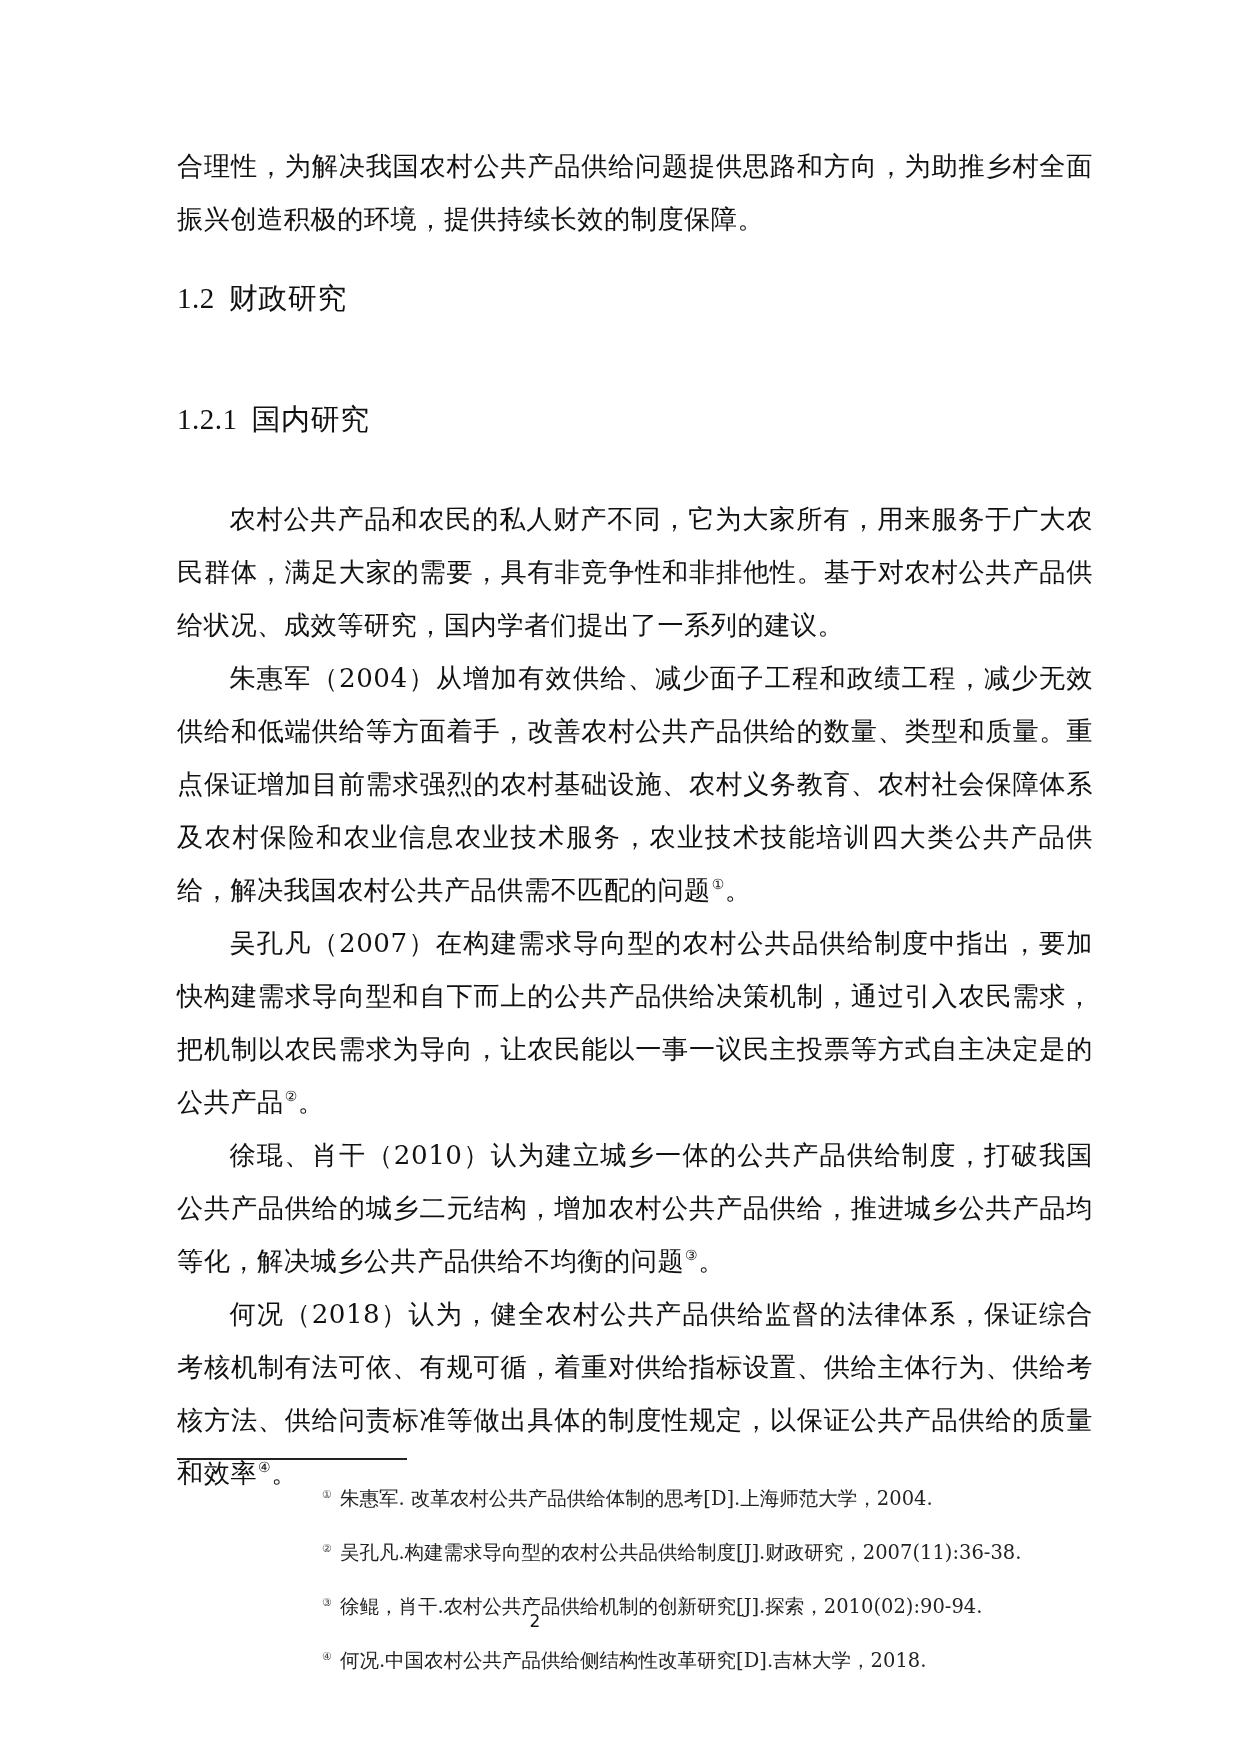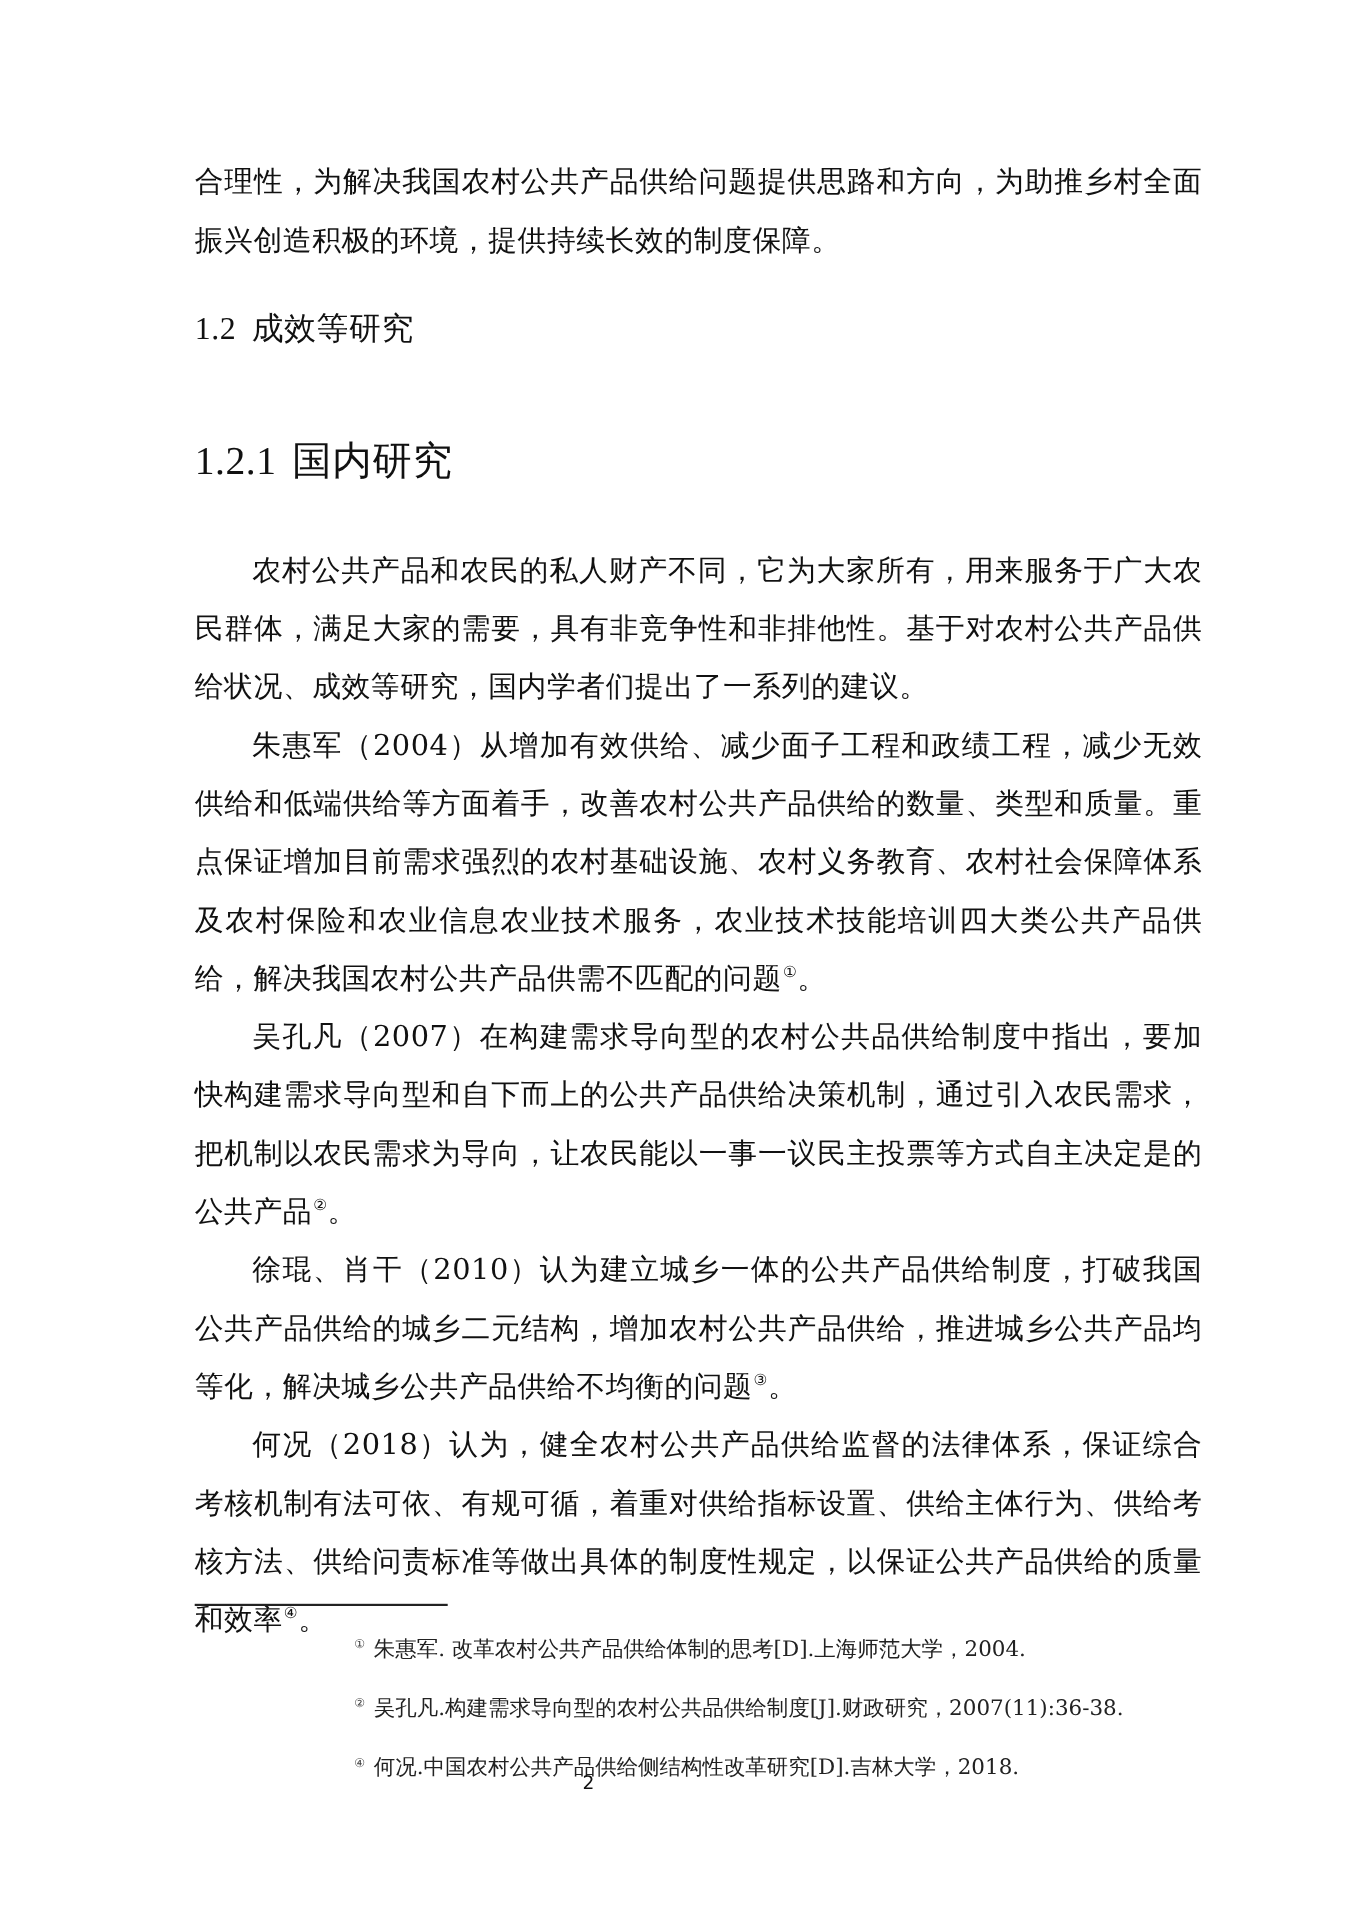--- a/index.html
+++ b/index.html
@@ -44,21 +44,21 @@
       font-size: 29px;
       line-height: 40px;
       letter-spacing: 0.5px;
       color: #111;
     }
     .h3 {
       position: absolute;
       left: 177px;
       top: 399px;
       font-family: "DejaVu Sans", "Liberation Sans", sans-serif;
-      font-size: 36px;
+      font-size: 29px;
       line-height: 40px;
       letter-spacing: 0.5px;
       color: #111;
     }
     .h-num {
       margin-right: 14px;
       font-family: Liberation Serif, serif;
     }
     sup.fnref {
       font-size: 14px;
@@ -106,21 +106,21 @@
 </head>
 <body>
 
 <div class="page">
 
   <div class="text-block" style="top:140px;">
     <p>合理性，为解决我国农村公共产品供给问题提供思路和方向，为助推乡村全面振兴创造积极的环境，提供持续长效的制度保障。</p>
   </div>
 
   <div class="h2">
-    <span class="h-num">1.2</span><span>成效等研究</span>
+    <span class="h-num">1.2</span><span>财政研究</span>
   </div>
 
   <div class="h3">
     <span class="h-num">1.2.1</span><span>国内研究</span>
   </div>
 
   <div class="text-block" style="top:493px;">
     <p class="indent"><span>农村公共产品和农民的私人财产不同，它为大家所有，用来服务于广大农民群体，满足大家的需要，具有非竞争性和非排他性。基于对农村公共产品供给状况、成效等研究，国内学者们提出了一系列的建议。</span></p>
 
     <p class="indent"><span>朱惠军（2004）从增加有效供给、减少面子工程和政绩工程，减少无效供给和低端供给等方面着手，改善农村公共产品供给的数量、类型和质量。重点保证增加目前需求强烈的农村基础设施、农村义务教育、农村社会保障体系及农村保险和农业信息农业技术服务，农业技术技能培训四大类公共产品供给，解决我国农村公共产品供需不匹配的问题</span><sup class="fnref">①</sup><span>。</span></p>
@@ -131,18 +131,19 @@
 
     <p class="indent"><span>何况（2018）认为，健全农村公共产品供给监督的法律体系，保证综合考核机制有法可依、有规可循，着重对供给指标设置、供给主体行为、供给考核方法、供给问责标准等做出具体的制度性规定，以保证公共产品供给的质量和效率</span><sup class="fnref">④</sup><span>。</span></p>
 
   </div>
 
   <div class="footnote-rule"></div>
 
   <div class="footnotes">
     <div class="footnote"><span class="fn-mark">①</span><span>朱惠军. 改革农村公共产品供给体制的思考[D].上海师范大学，2004.</span></div>
     <div class="footnote"><span class="fn-mark">②</span><span>吴孔凡.构建需求导向型的农村公共品供给制度[J].财政研究，2007(11):36-38.</span></div>
+    <div class="footnote"><span class="fn-mark">③</span><span>徐鲲，肖干.农村公共产品供给机制的创新研究[J].探索，2010(02):90-94.</span></div>
     <div class="footnote"><span class="fn-mark">④</span><span>何况.中国农村公共产品供给侧结构性改革研究[D].吉林大学，2018.</span></div>
   </div>
 
   <div class="page-number">2</div>
 
 </div>
 
 </body></html>

